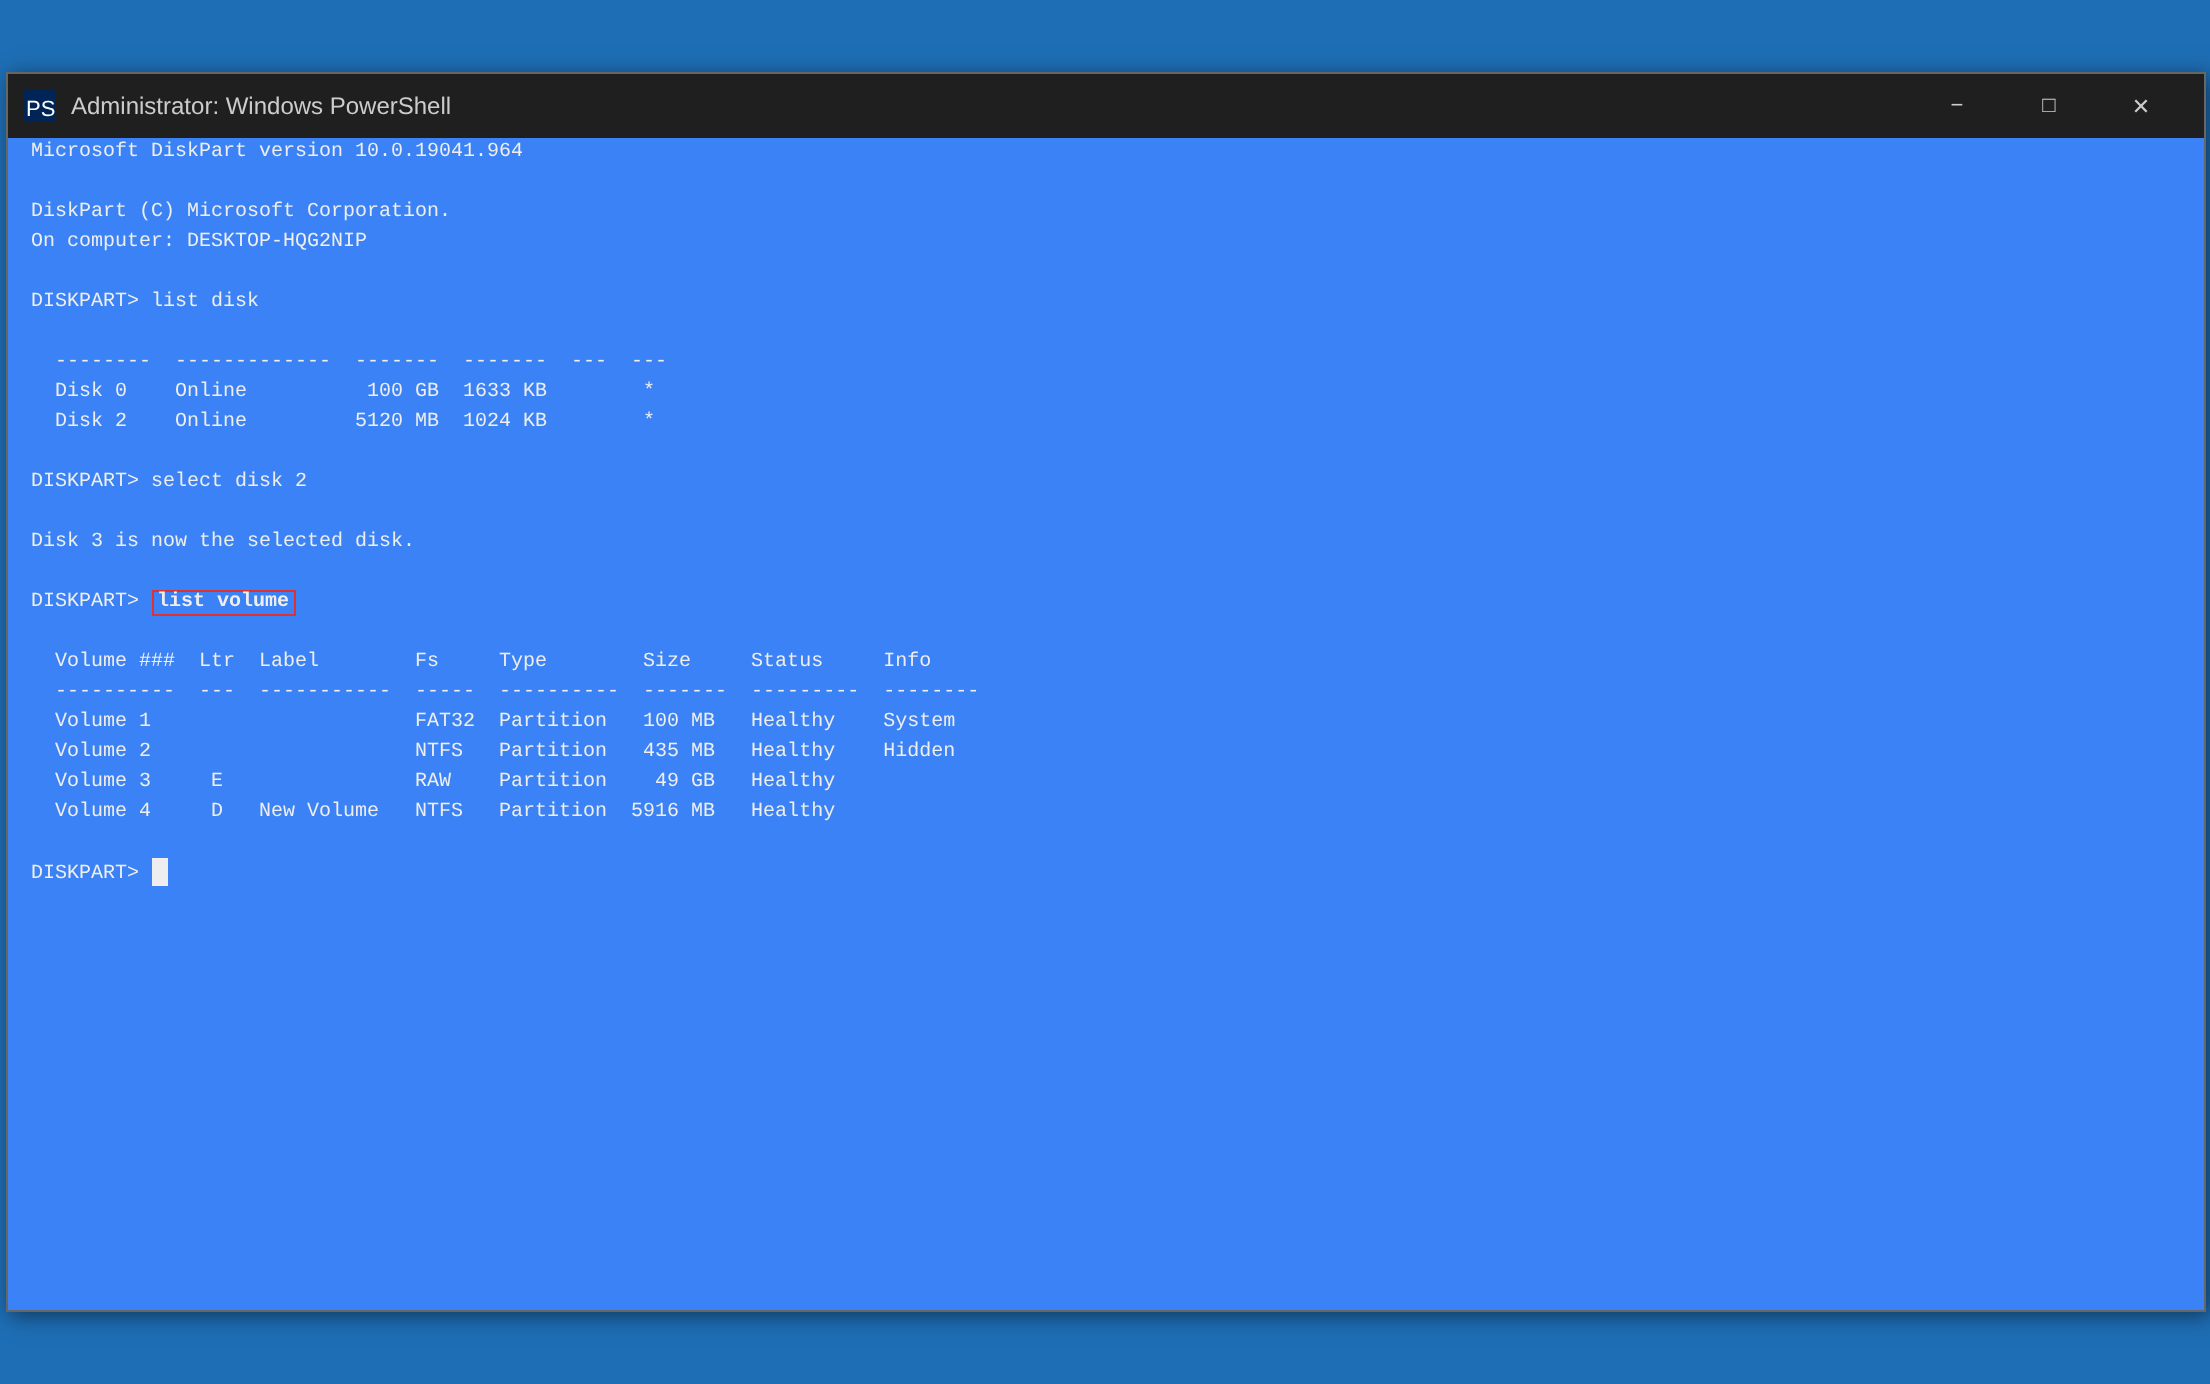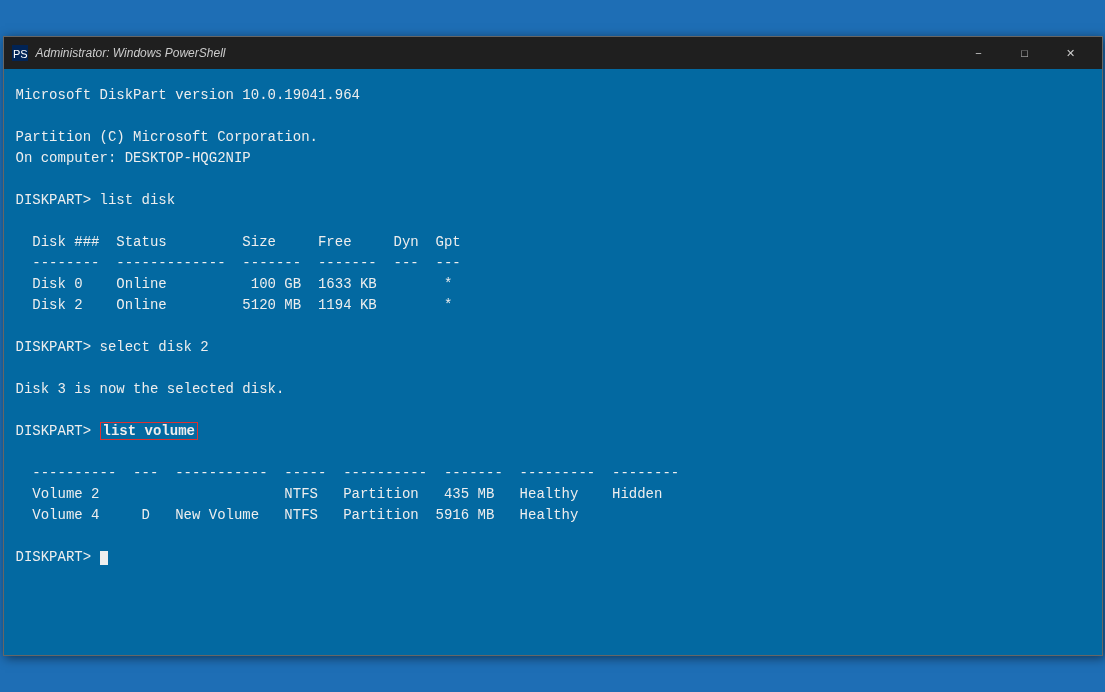--- a/index.html
+++ b/index.html
@@ -44,21 +44,20 @@
 
     .titlebar-icon svg {
       width: 100%;
       height: 100%;
     }
 
     .titlebar-title {
       color: #ccc;
       font-size: 12px;
       flex: 1;
-      font-style: italic;
     }
 
     .titlebar-buttons {
       display: flex;
       gap: 0;
     }
 
     .titlebar-btn {
       width: 46px;
       height: 32px;
@@ -68,26 +67,26 @@
       color: #ccc;
       font-size: 11px;
       cursor: pointer;
       background: transparent;
       border: none;
     }
 
     .content {
       flex: 1;
       overflow-y: scroll;
-      padding: 16px 12px;
+      padding: 0 12px;
       font-family: 'Courier New', Courier, monospace;
-      font-size: 14px;
+      font-size: 10px;
       color: #eee;
       line-height: 1.5;
-      background: #0369a1;
+      background: #3b82f6;
     }
 
     .content::-webkit-scrollbar {
       width: 14px;
     }
     .content::-webkit-scrollbar-track {
       background: #0a3a6e;
     }
     .content::-webkit-scrollbar-thumb {
       background: #4a7eb5;
@@ -134,35 +133,37 @@
     <span class="titlebar-title">Administrator: Windows PowerShell</span>
     <div class="titlebar-buttons">
       <button class="titlebar-btn">−</button>
       <button class="titlebar-btn">□</button>
       <button class="titlebar-btn close">✕</button>
     </div>
   </div>
   <div class="content">
     <span class="line">Microsoft DiskPart version 10.0.19041.964</span>
     <span class="line">&nbsp;</span>
-    <span class="line">Partition (C) Microsoft Corporation.</span>
+    <span class="line">DiskPart (C) Microsoft Corporation.</span>
     <span class="line">On computer: DESKTOP-HQG2NIP</span>
     <span class="line">&nbsp;</span>
     <span class="line">DISKPART&gt; list disk</span>
     <span class="line">&nbsp;</span>
-    <span class="line">  Disk ###  Status         Size     Free     Dyn  Gpt</span>
     <span class="line">  --------  -------------  -------  -------  ---  ---</span>
     <span class="line">  Disk 0    Online          100 GB  1633 KB        *</span>
-    <span class="line">  Disk 2    Online         5120 MB  1194 KB        *</span>
+    <span class="line">  Disk 2    Online         5120 MB  1024 KB        *</span>
     <span class="line">&nbsp;</span>
     <span class="line">DISKPART&gt; select disk 2</span>
     <span class="line">&nbsp;</span>
     <span class="line">Disk 3 is now the selected disk.</span>
     <span class="line">&nbsp;</span>
     <span class="line"><span>DISKPART&gt; </span><span class="highlight-cmd">list volume</span></span>
     <span class="line">&nbsp;</span>
+    <span class="line">  Volume ###  Ltr  Label        Fs     Type        Size     Status     Info</span>
     <span class="line">  ----------  ---  -----------  -----  ----------  -------  ---------  --------</span>
+    <span class="line">  Volume 1                      FAT32  Partition   100 MB   Healthy    System</span>
     <span class="line">  Volume 2                      NTFS   Partition   435 MB   Healthy    Hidden</span>
+    <span class="line">  Volume 3     E                RAW    Partition    49 GB   Healthy</span>
     <span class="line">  Volume 4     D   New Volume   NTFS   Partition  5916 MB   Healthy</span>
     <span class="line">&nbsp;</span>
     <span class="line"><span>DISKPART&gt; </span><span class="cursor"></span></span>
   </div>
 </div>
 
 </body></html>

